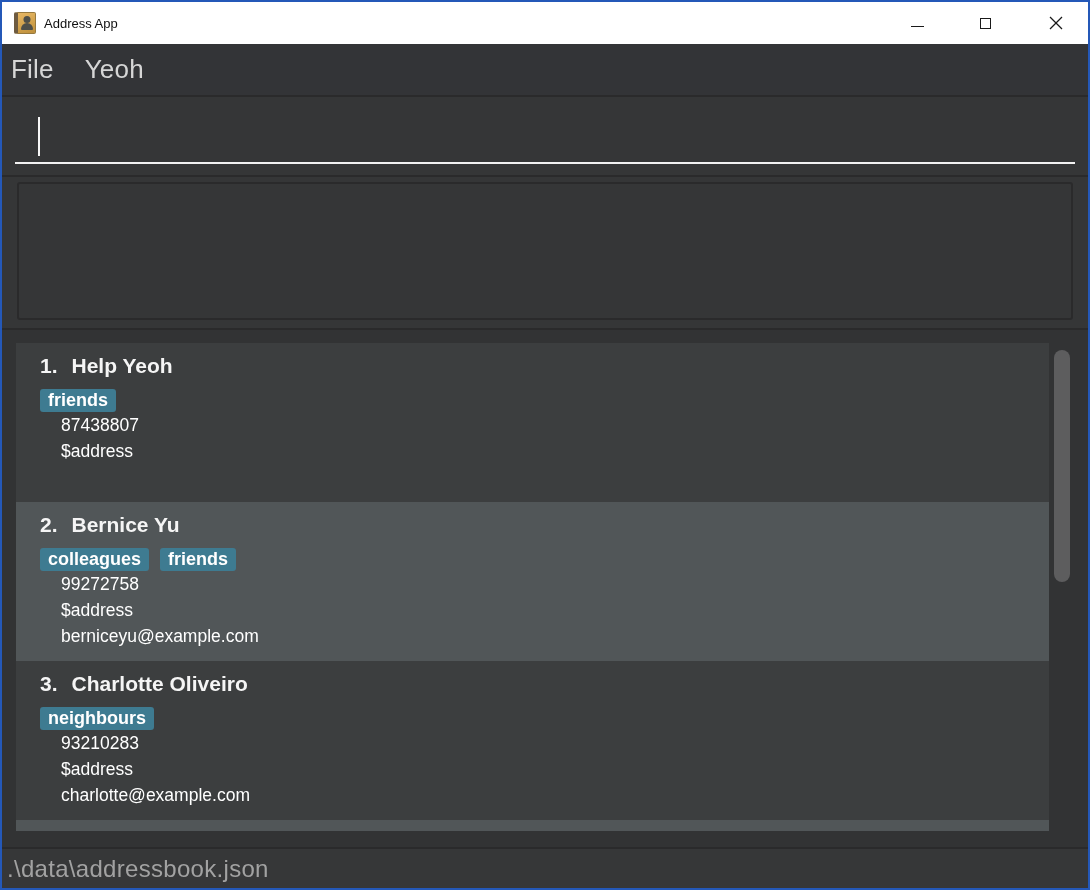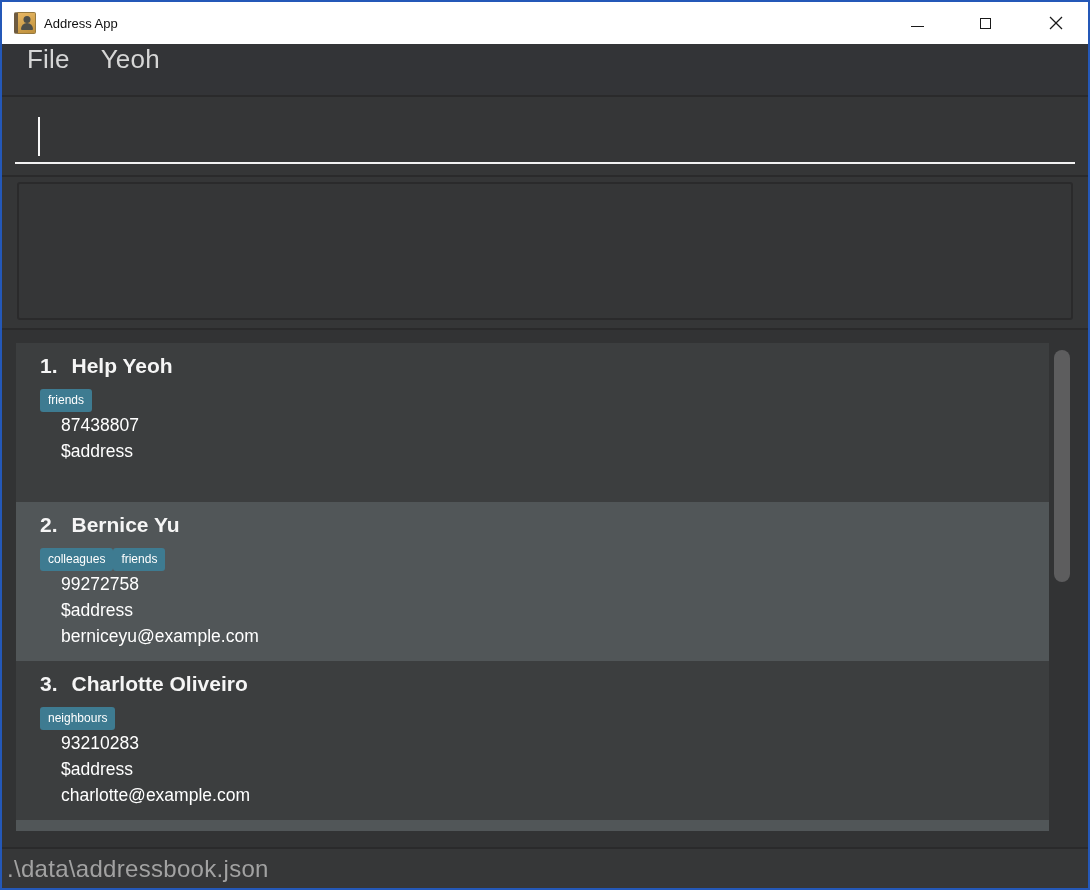--- a/index.html
+++ b/index.html
@@ -43,22 +43,22 @@
     position:absolute;top:0;width:46px;height:42px;
     display:flex;align-items:center;justify-content:center;
   }
   .win-btn.min{left:892px;}
   .win-btn.max{left:960px;}
   .win-btn.close{left:1031px;}
   .glyph-min{width:13px;height:1px;background:#1a1a1a;margin-top:6px;}
   .glyph-max{width:11px;height:11px;border:1px solid #1a1a1a;}
   
   .menubar{
-    height:53px;background:#333437;display:flex;
-    padding-left:25px;border-bottom:2px solid var(--c-seam);flex:0 0 auto;
+    height:53px;background:#333437;display:flex;align-items:center;
+    padding-left:9px;border-bottom:2px solid var(--c-seam);flex:0 0 auto;
   }
   .menu-item{
     font-size:26px;font-weight:300;color:#d6d6d6;margin-right:31px;
     letter-spacing:0.2px;
   }
   
   .command-pane{height:78px;position:relative;background:var(--c-pane_bg);flex:0 0 auto;}
   .command-input{position:absolute;inset:0;}
   .caret{position:absolute;left:36px;top:20px;width:2px;height:39px;background:#f7f7f7;}
   .cmd-underline{position:absolute;left:13px;right:13px;bottom:11px;height:2px;background:#f2f2f2;}
@@ -76,22 +76,22 @@
   .person-card{width:1033px;height:159px;padding:11px 0 0 24px;overflow:hidden;}
   .person-card.even{background:var(--c-row_even);}
   .person-card.odd{background:var(--c-row_odd);}
   .row-sliver{width:1033px;height:11px;background:var(--c-row_odd);}
   .name-row{display:flex;align-items:baseline;height:30px;}
   .pid{font-size:21px;font-weight:700;color:#f5f5f5;margin-right:14px;}
   .pname{font-size:21px;font-weight:700;color:#f5f5f5;}
   .tags-row{margin-top:4px;height:24px;display:flex;align-items:center;}
   .tag{
     display:inline-block;background:var(--c-tag_bg);color:#ffffff;
-    font-size:12px;font-weight:400;padding:2px 8px 3px 8px;border-radius:3px;
-    line-height:18px;
+    font-size:18px;font-weight:700;padding:2px 8px 3px 8px;border-radius:3px;
+    margin-right:11px;line-height:18px;
   }
   .pline{font-size:17.5px;color:#ffffff;line-height:26px;margin-left:21px;}
   .pline:first-of-type{margin-top:4px;}
   .scroll-thumb{
     position:absolute;right:18px;top:20px;width:16px;height:232px;
     background:#5d5d5e;border-radius:8px;
   }
   
   .statusbar{
     height:41px;background:#363738;border-top:2px solid var(--c-seam);

